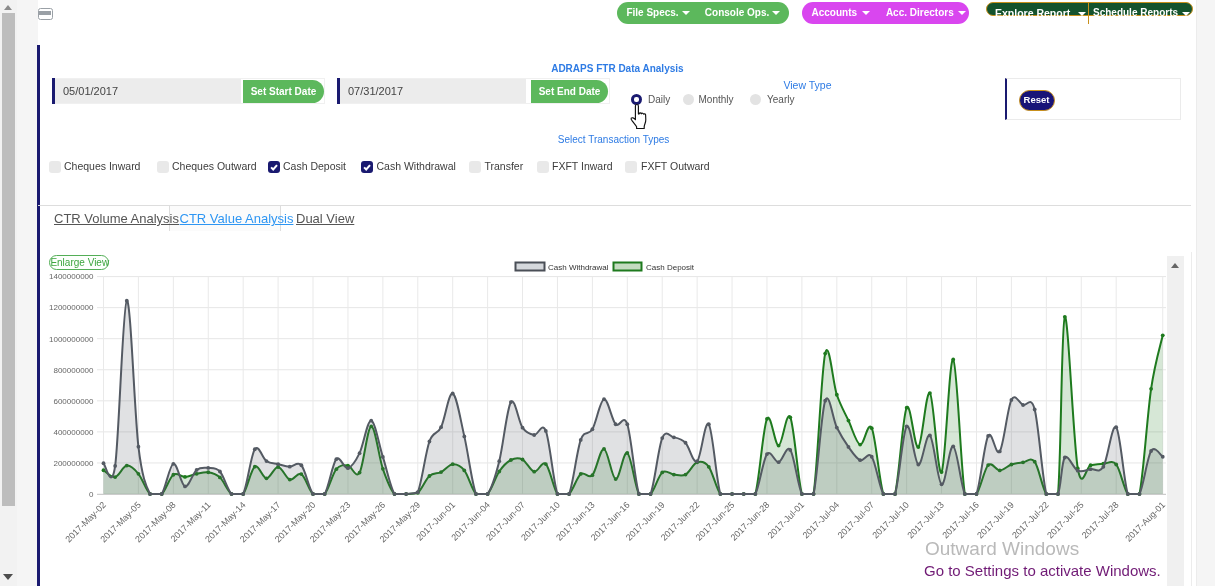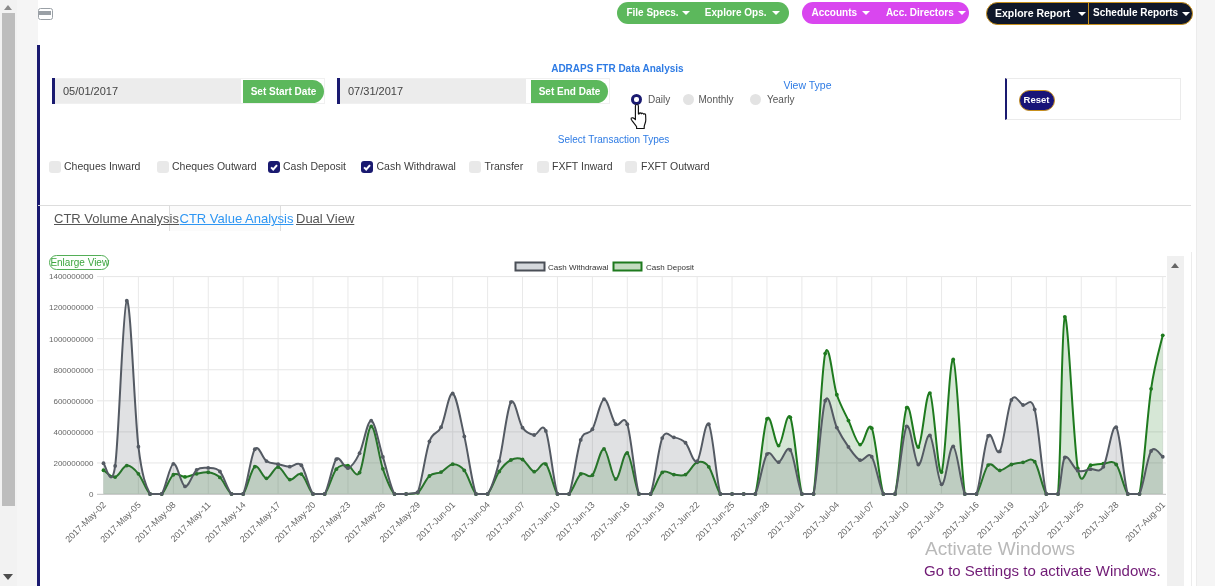--- a/index.html
+++ b/index.html
@@ -12,21 +12,21 @@
 #gutR{left:1196px;top:0;width:19px;height:586px;background:#f5f5f5;border-left:1px solid #ececec}
 #vnavy{left:37px;top:45px;width:2.5px;height:541px;background:#1a1a70}
 #thinR{left:1191px;top:252px;width:1px;height:334px;background:#ececec}
 #cardico{left:38px;top:8px;width:14.5px;height:11.5px;border:1.6px solid #9aa0a6;border-radius:2.5px}
 #cardico i{position:absolute;left:0;top:2.4px;width:11.5px;height:3.4px;background:#9aa0a6}
 .pill{position:absolute;top:2px;height:22px;border-radius:11px;color:#fff;font-size:10px;font-weight:bold}
 .pill b{position:absolute;top:0;line-height:22px;font-weight:bold;white-space:nowrap}
 .car{position:absolute;top:9px;width:0;height:0;border-left:4px solid transparent;border-right:4px solid transparent;border-top:4.5px solid #fff}
 #grp1{left:617px;width:171.5px;background:#5cb85c}
 #grp2{left:802px;width:166.5px;background:#d946ef}
-#grp3{left:986px;width:206.5px;height:23px;background:#0f172a;border:1.5px solid #c8901c;border-radius:12px;font-size:10.5px}
+#grp3{left:986px;width:206.5px;height:14px;background:#14532d;border:1.5px solid #c8901c;border-radius:12px;font-size:10.5px}
 #grp3 b{line-height:20.5px}
 #grp3 .car{top:8.5px}
 #grp3 .dv{position:absolute;left:100.5px;top:0;width:1px;height:20.5px;background:#c8901c}
 #title{left:467.4px;top:63px;width:300px;text-align:center;font-size:10px;font-weight:bold;color:#2e7be4;line-height:12px}
 .dbox{position:absolute;top:78px;width:273px;height:25.5px;background:#fff;border:1px solid #f0f0f0}
 .dbar{position:absolute;left:-1px;top:-1px;width:3px;height:25.5px;background:#1a1a70}
 .dinp{position:absolute;left:2px;top:0px;height:23.5px;background:#ececec;font-size:11px;color:#444;line-height:24px;padding-left:8px}
 .dbtn{position:absolute;top:0.5px;height:23px;background:#5cb85c;color:#fff;font-size:10px;font-weight:bold;text-align:center;line-height:23px;border-radius:0 11.5px 11.5px 0}
 #vtype{left:757.5px;top:79px;width:100px;text-align:center;font-size:10.5px;color:#2e7be4}
 .rad{position:absolute;top:94px;width:11px;height:11px;border-radius:50%;background:#e3e3e3}
@@ -57,21 +57,21 @@
       <div class="arrD" style="position:absolute;left:3px;top:574px"></div>
     </div>
   <div class="abs" id="vnavy"></div>
   <div class="abs" id="thinR"></div>
   <div class="abs" id="cardico">
       <i></i>
     </div>
   <div class="pill" id="grp1">
       <b style="left:9.4px">File Specs.</b>
       <span class="car" style="left:65px"></span>
-      <b style="left:87.8px">Explore Ops.</b>
+      <b style="left:87.8px">Console Ops.</b>
       <span class="car" style="left:155px"></span>
     </div>
   <div class="pill" id="grp2">
       <b style="left:9.5px">Accounts</b>
       <span class="car" style="left:60px"></span>
       <b style="left:83.9px">Acc. Directors</b>
       <span class="car" style="left:156px"></span>
     </div>
   <div class="pill" id="grp3">
       <b style="left:8px">Explore Report</b>
@@ -401,18 +401,18 @@
       <circle cx="1151.10" cy="450.98" r="1.9" fill="#545a63"></circle>
       <circle cx="1162.74" cy="456.73" r="1.9" fill="#545a63"></circle>
 <rect x="515.5" y="262.5" width="29" height="8" fill="#d5d8dc" stroke="#4a4f57" stroke-width="2"></rect>
 <text x="548" y="269.5" font-size="8" fill="#333">Cash Withdrawal</text>
 <rect x="613.5" y="262.5" width="28" height="8" fill="#c5dcc1" stroke="#1e7a1e" stroke-width="2"></rect>
 <text x="646" y="269.5" font-size="8" fill="#333">Cash Deposit</text>
   </svg>
   <div class="abs" id="sbR">
       <div class="arrU" style="position:absolute;left:3.5px;top:6.5px;border-bottom-color:#666"></div>
     </div>
-  <div class="abs" id="wm1">Activate Windows</div>
+  <div class="abs" id="wm1">Outward Windows</div>
   <div class="abs" id="wm2">Go to Settings to activate Windows.</div>
   <svg class="abs" style="left:628px;top:103px" width="23" height="27" viewBox="0 0 23 27">
     <path d="M7.4 12.5 L7.4 3.1 C7.4 1.0 10.4 1.0 10.4 3.1 L10.4 10.7 C10.4 11.1 11.0 11.2 11.1 10.8 C11.4 9.7 13.1 9.6 13.4 10.8 C13.8 9.9 15.4 10.0 15.6 11.2 C16.1 10.5 17.5 10.8 17.6 11.9 L17.8 16.5 C17.9 19.5 16.5 21.0 16.2 23.6 L16.2 25.5 L8.6 25.5 L8.6 23.8 C7.6 21.9 6.3 20.5 5.0 18.9 C3.9 17.5 2.4 16.2 3.2 15.2 C3.9 14.3 5.8 14.6 7.4 16.7 Z" fill="#fff" stroke="#111" stroke-width="1.15" stroke-linejoin="round"></path>
   </svg>
 </div>
 
 </body></html>

